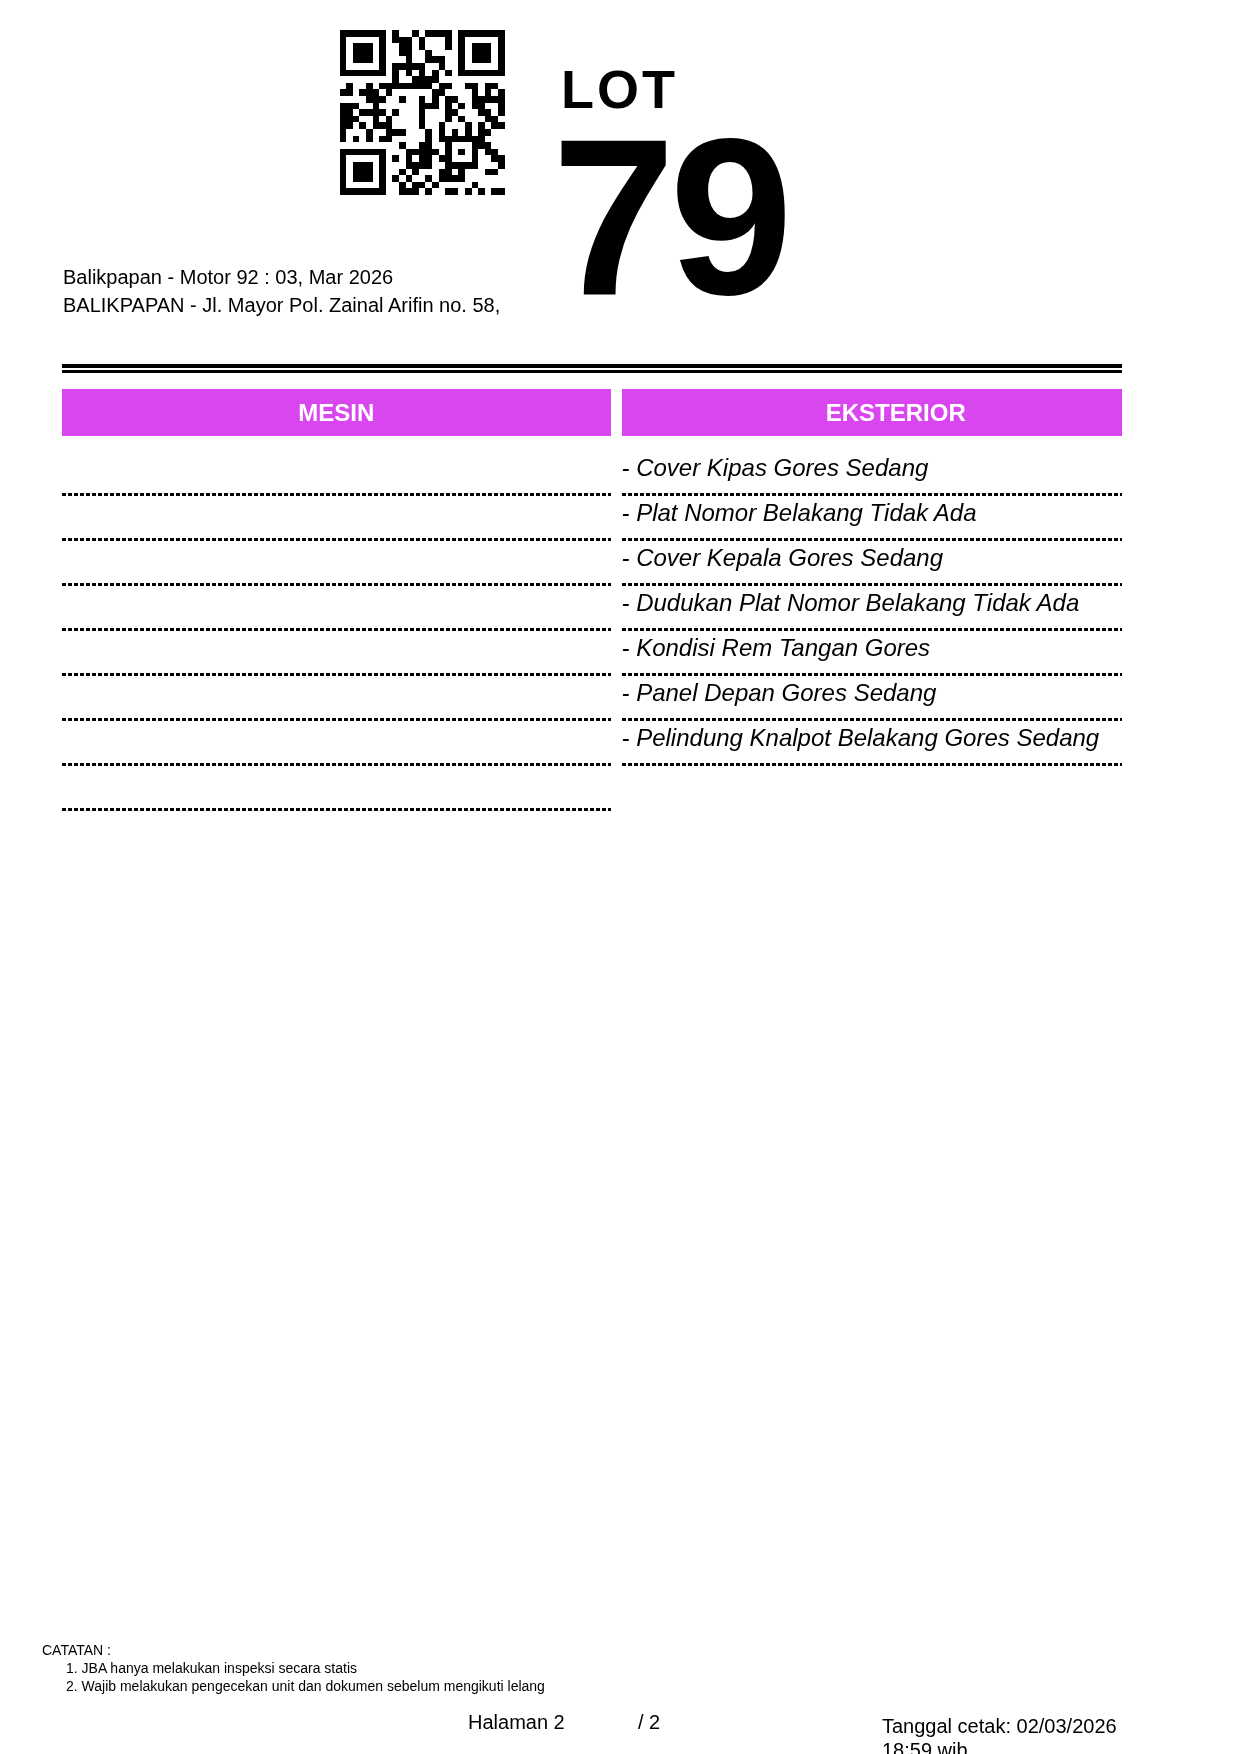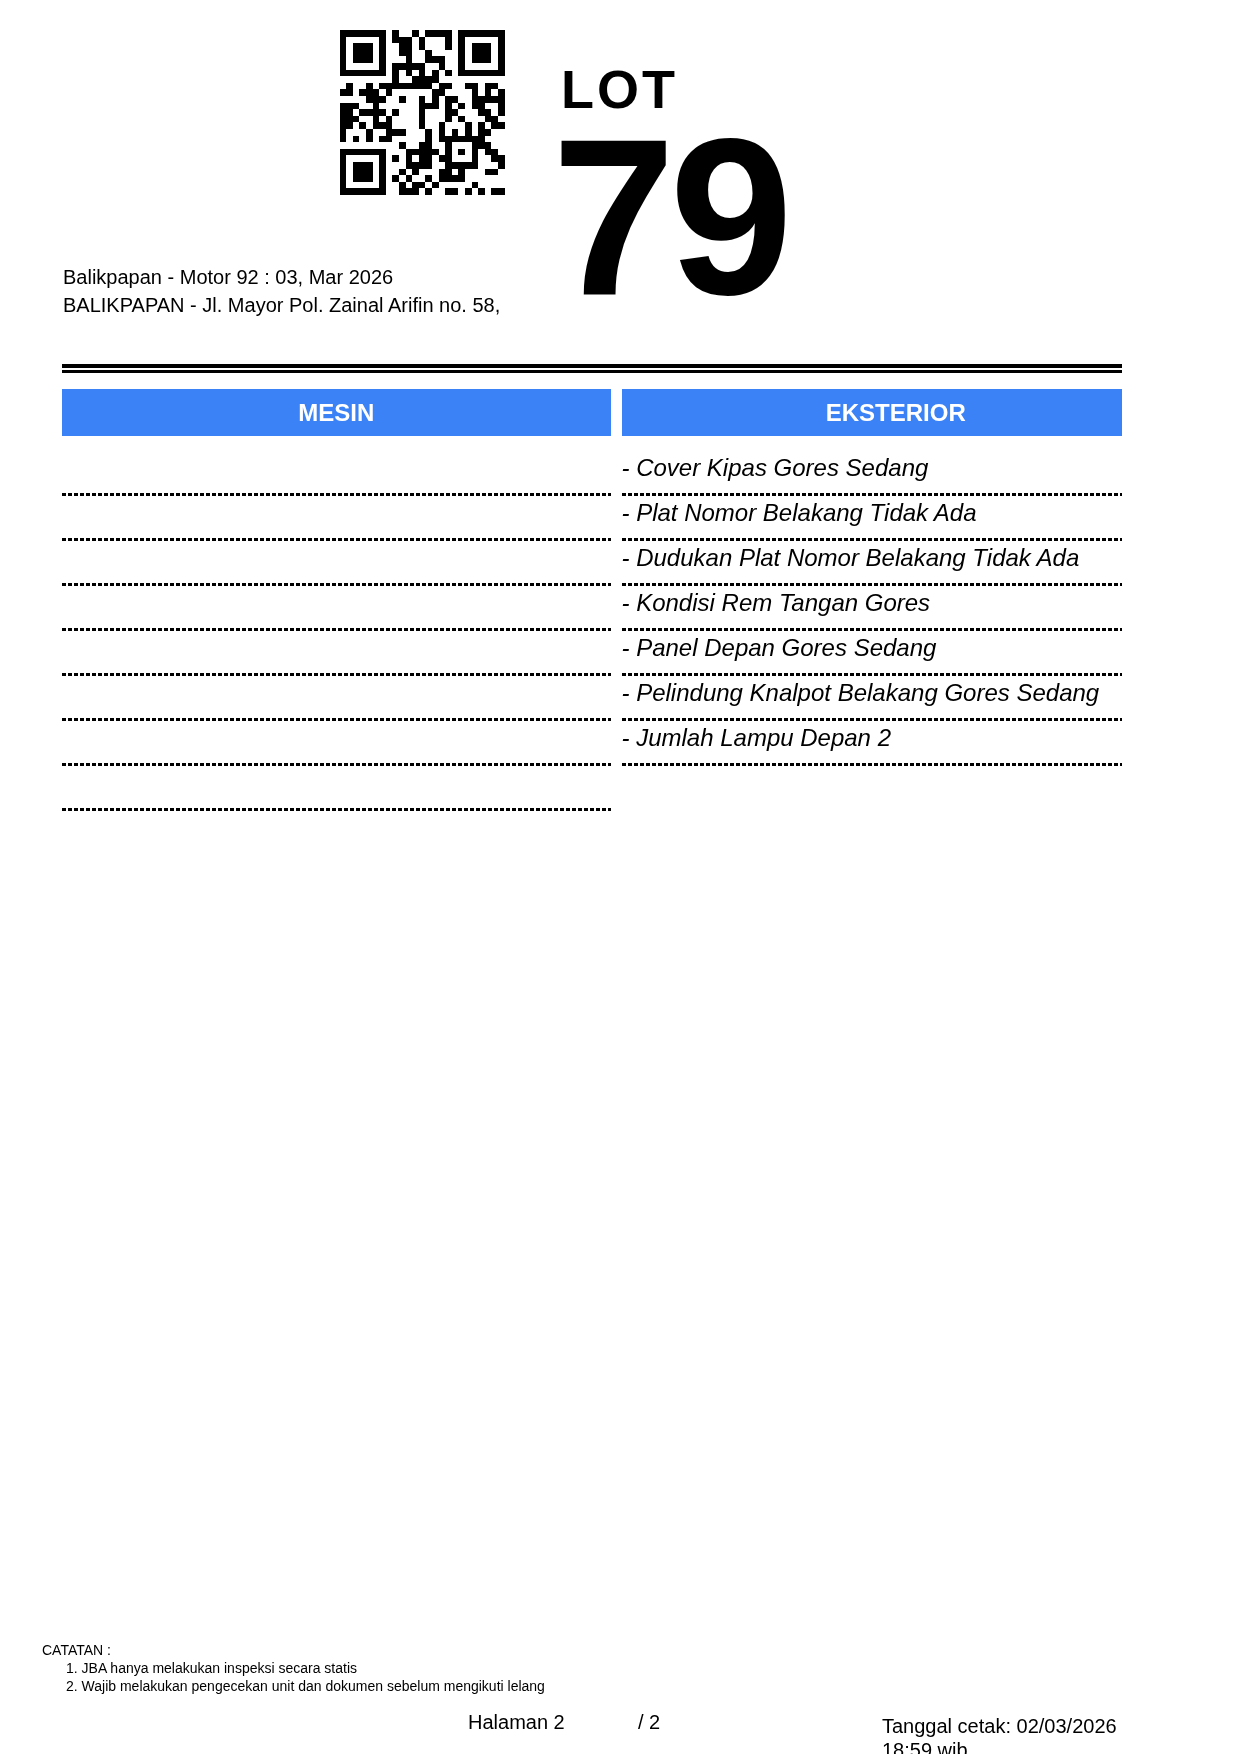--- a/index.html
+++ b/index.html
@@ -37,21 +37,21 @@
   .double-rule .bar1{height:4px;background:#000;margin-bottom:2px;}
   .double-rule .bar2{height:3px;background:#000;}
 
   
   .table{
     position:absolute;left:62px;top:389px;width:1108px;
     display:flex;gap:11px;
   }
   .col{flex:1;min-width:0;}
   .col-header{
-    height:47px;background:#3b82f6;color:#ffffff;
+    height:47px;background:#d946ef;color:#ffffff;
     font-size:24px;font-weight:bold;text-align:center;line-height:47px;
   }
   .col-body{margin-top:15px;}
   .row{
     position:relative;height:45px;box-sizing:border-box;
     padding-top:2px;line-height:30px;font-size:24px;
     white-space:nowrap;overflow:visible;font-style:italic;
   }
   .row::after{
     content:"";position:absolute;left:0;right:0;bottom:0;height:3px;
@@ -413,25 +413,25 @@
           <div class="row"></div>
           <div class="row"></div>
           <div class="row"></div>
         </div>
     </div>
     <div class="col">
       <div class="col-header">EKSTERIOR</div>
       <div class="col-body">
           <div class="row">- Cover Kipas Gores Sedang</div>
           <div class="row">- Plat Nomor Belakang Tidak Ada</div>
+          <div class="row">- Cover Kepala Gores Sedang</div>
           <div class="row">- Dudukan Plat Nomor Belakang Tidak Ada</div>
           <div class="row">- Kondisi Rem Tangan Gores</div>
           <div class="row">- Panel Depan Gores Sedang</div>
           <div class="row">- Pelindung Knalpot Belakang Gores Sedang</div>
-          <div class="row">- Jumlah Lampu Depan 2</div>
         </div>
     </div>
   </div>
 
   <div class="notes">
     <div class="notes-title">CATATAN :</div>
     <div class="notes-items">
         <div class="note-line">1. JBA hanya melakukan inspeksi secara statis</div>
         <div class="note-line">2. Wajib melakukan pengecekan unit dan dokumen sebelum mengikuti lelang</div>
       </div>

